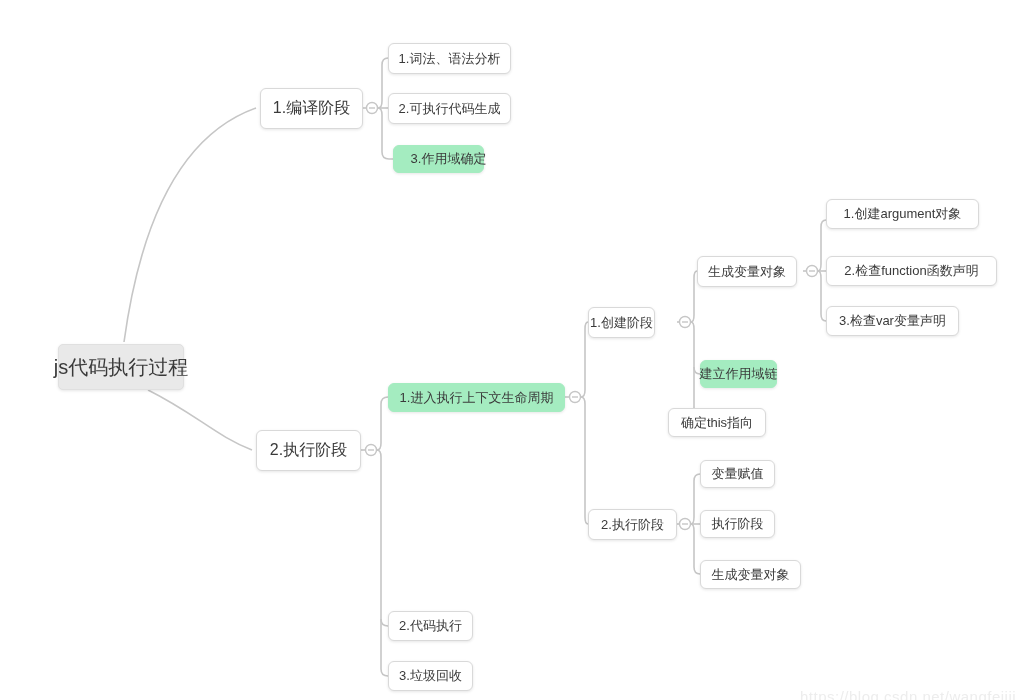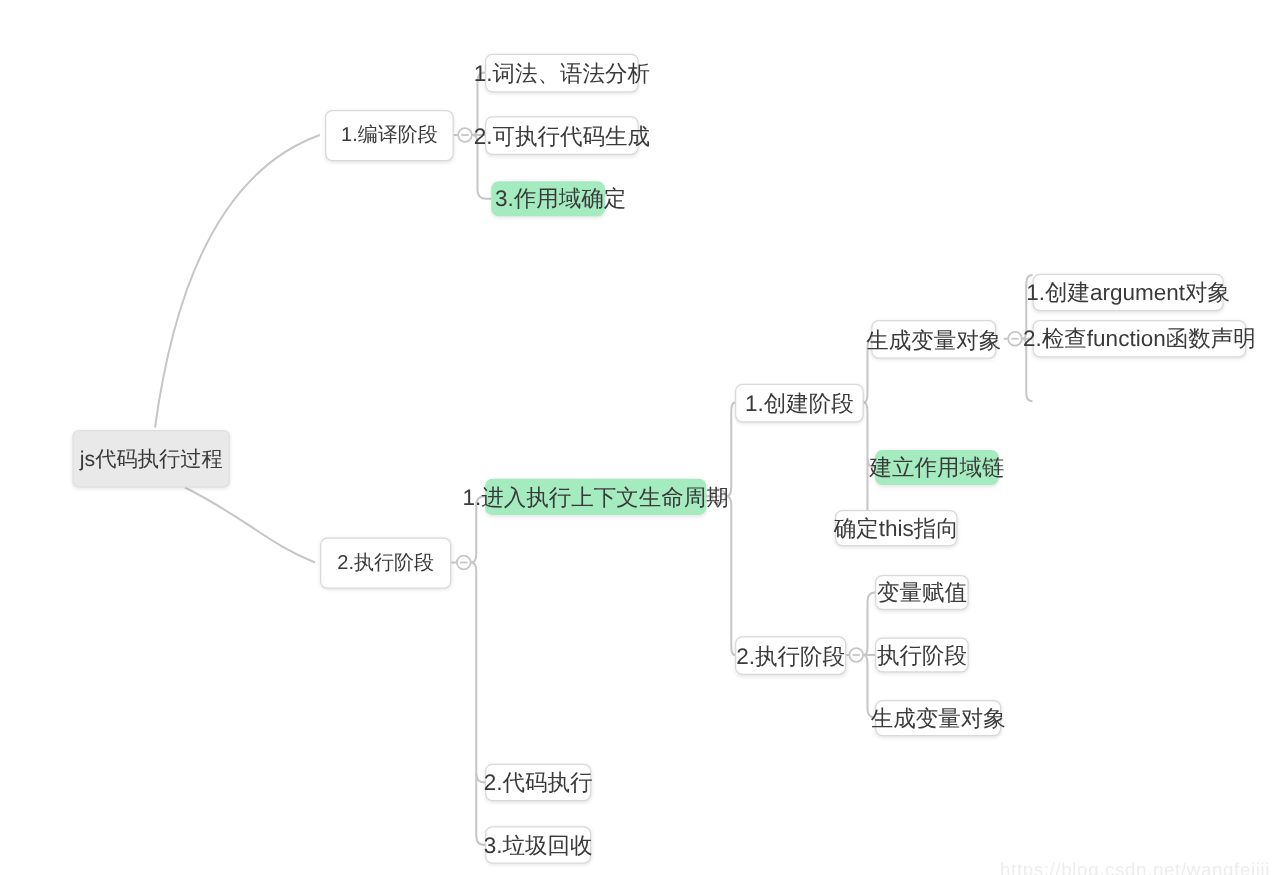--- a/index.html
+++ b/index.html
@@ -12,30 +12,30 @@
   }
   #edges{position:absolute;left:0;top:0;width:1022px;height:700px;}
   .node{
     position:absolute;
     display:flex;align-items:center;justify-content:center;
     background:#ffffff;
     border:1px solid #d9d9d9;
     border-radius:6px;
     box-shadow:0 1px 3px rgba(0,0,0,0.10);
     color:#3a3a3a;
-    font-size:18px;
+    font-size:13px;
     white-space:nowrap;
     box-sizing:border-box;
     cursor:default;
   }
   .node.lvl1{font-size:16px;}
   .node.root-node{
     background:#e9e9e9;
     border:1px solid #e0e0e0;
-    font-size:17px;
+    font-size:20px;
     border-radius:5px;
   }
   .node.green{
     background:#a4ecc0;
     border:1px solid #a4ecc0;
   }
   .watermark{
     position:absolute;
     left:800px;top:688px;
     font-size:15px;
@@ -118,30 +118,31 @@
   <div class="node" style="left:388px;top:43px;width:123px;height:31px;">1.词法、语法分析</div>
 
   <div class="node" style="left:388px;top:93px;width:123px;height:31px;">2.可执行代码生成</div>
 
   <div class="node green" style="left:393px;top:145px;width:91px;height:28px;padding-left:20px;">3.作用域确定</div>
 
   <div class="node lvl1" style="left:256px;top:430px;width:105px;height:41px;">2.执行阶段</div>
 
   <div class="node green" style="left:388px;top:383px;width:177px;height:29px;text-align:right;">1.进入执行上下文生命周期</div>
 
-  <div class="node" style="left:588px;top:307px;width:103px;height:31px;">1.创建阶段</div>
+  <div class="node" style="left:588px;top:307px;width:67px;height:31px;">1.创建阶段</div>
 
   <div class="node" style="left:697px;top:256px;width:100px;height:31px;">生成变量对象</div>
 
-  <div class="node" style="left:826px;top:219px;width:153px;height:30px;">1.创建argument对象</div>
+  <div class="node" style="left:826px;top:199px;width:153px;height:30px;">1.创建argument对象</div>
 
   <div class="node" style="left:826px;top:256px;width:171px;height:30px;">2.检查function函数声明</div>
 
+  <div class="node" style="left:826px;top:306px;width:133px;height:30px;">3.检查var变量声明</div>
 
-  <div class="node green" style="left:700px;top:360px;width:99px;height:28px;">建立作用域链</div>
+  <div class="node green" style="left:700px;top:360px;width:77px;height:28px;">建立作用域链</div>
 
   <div class="node" style="left:668px;top:408px;width:98px;height:29px;">确定this指向</div>
 
   <div class="node" style="left:588px;top:509px;width:89px;height:31px;">2.执行阶段</div>
 
   <div class="node" style="left:700px;top:460px;width:75px;height:28px;">变量赋值</div>
 
   <div class="node" style="left:700px;top:510px;width:75px;height:28px;">执行阶段</div>
 
   <div class="node" style="left:700px;top:560px;width:101px;height:29px;">生成变量对象</div>

